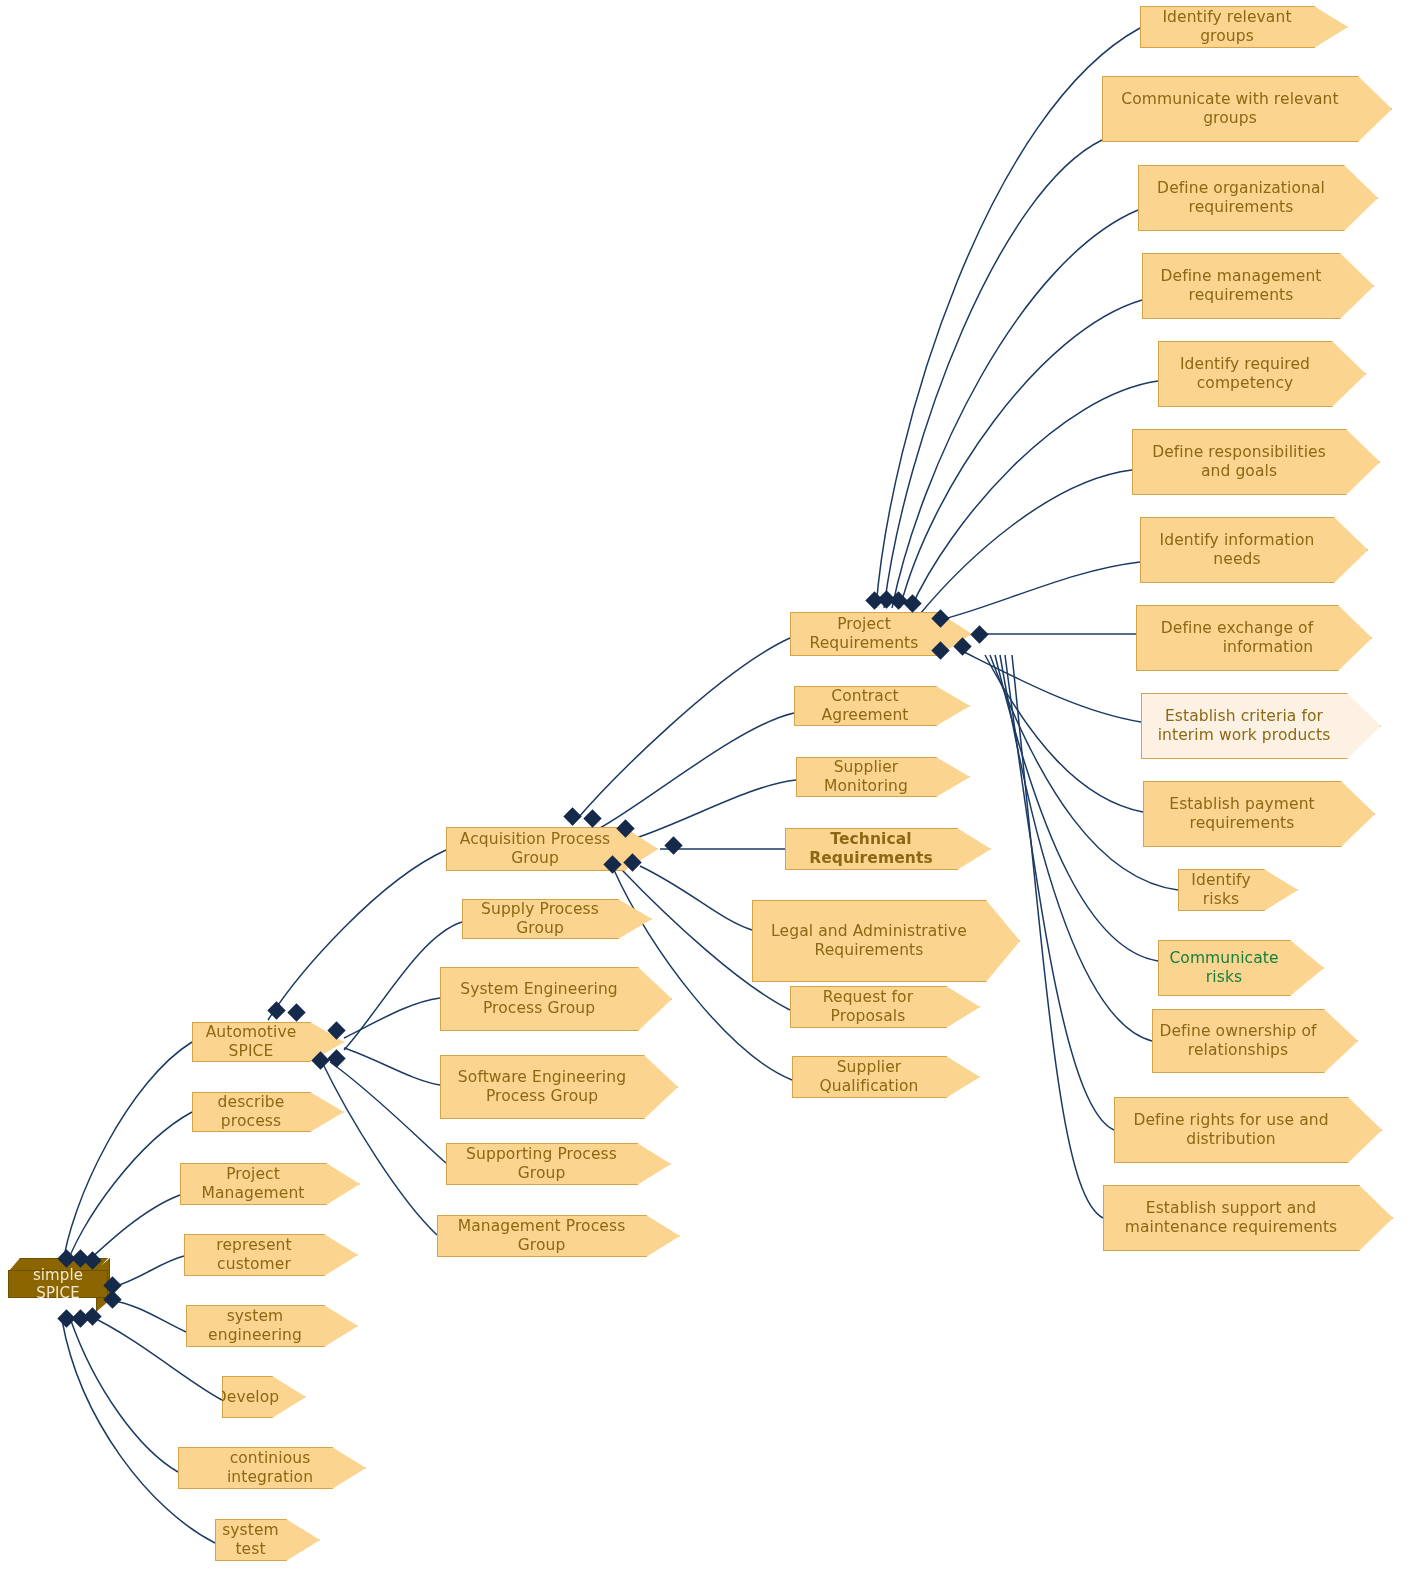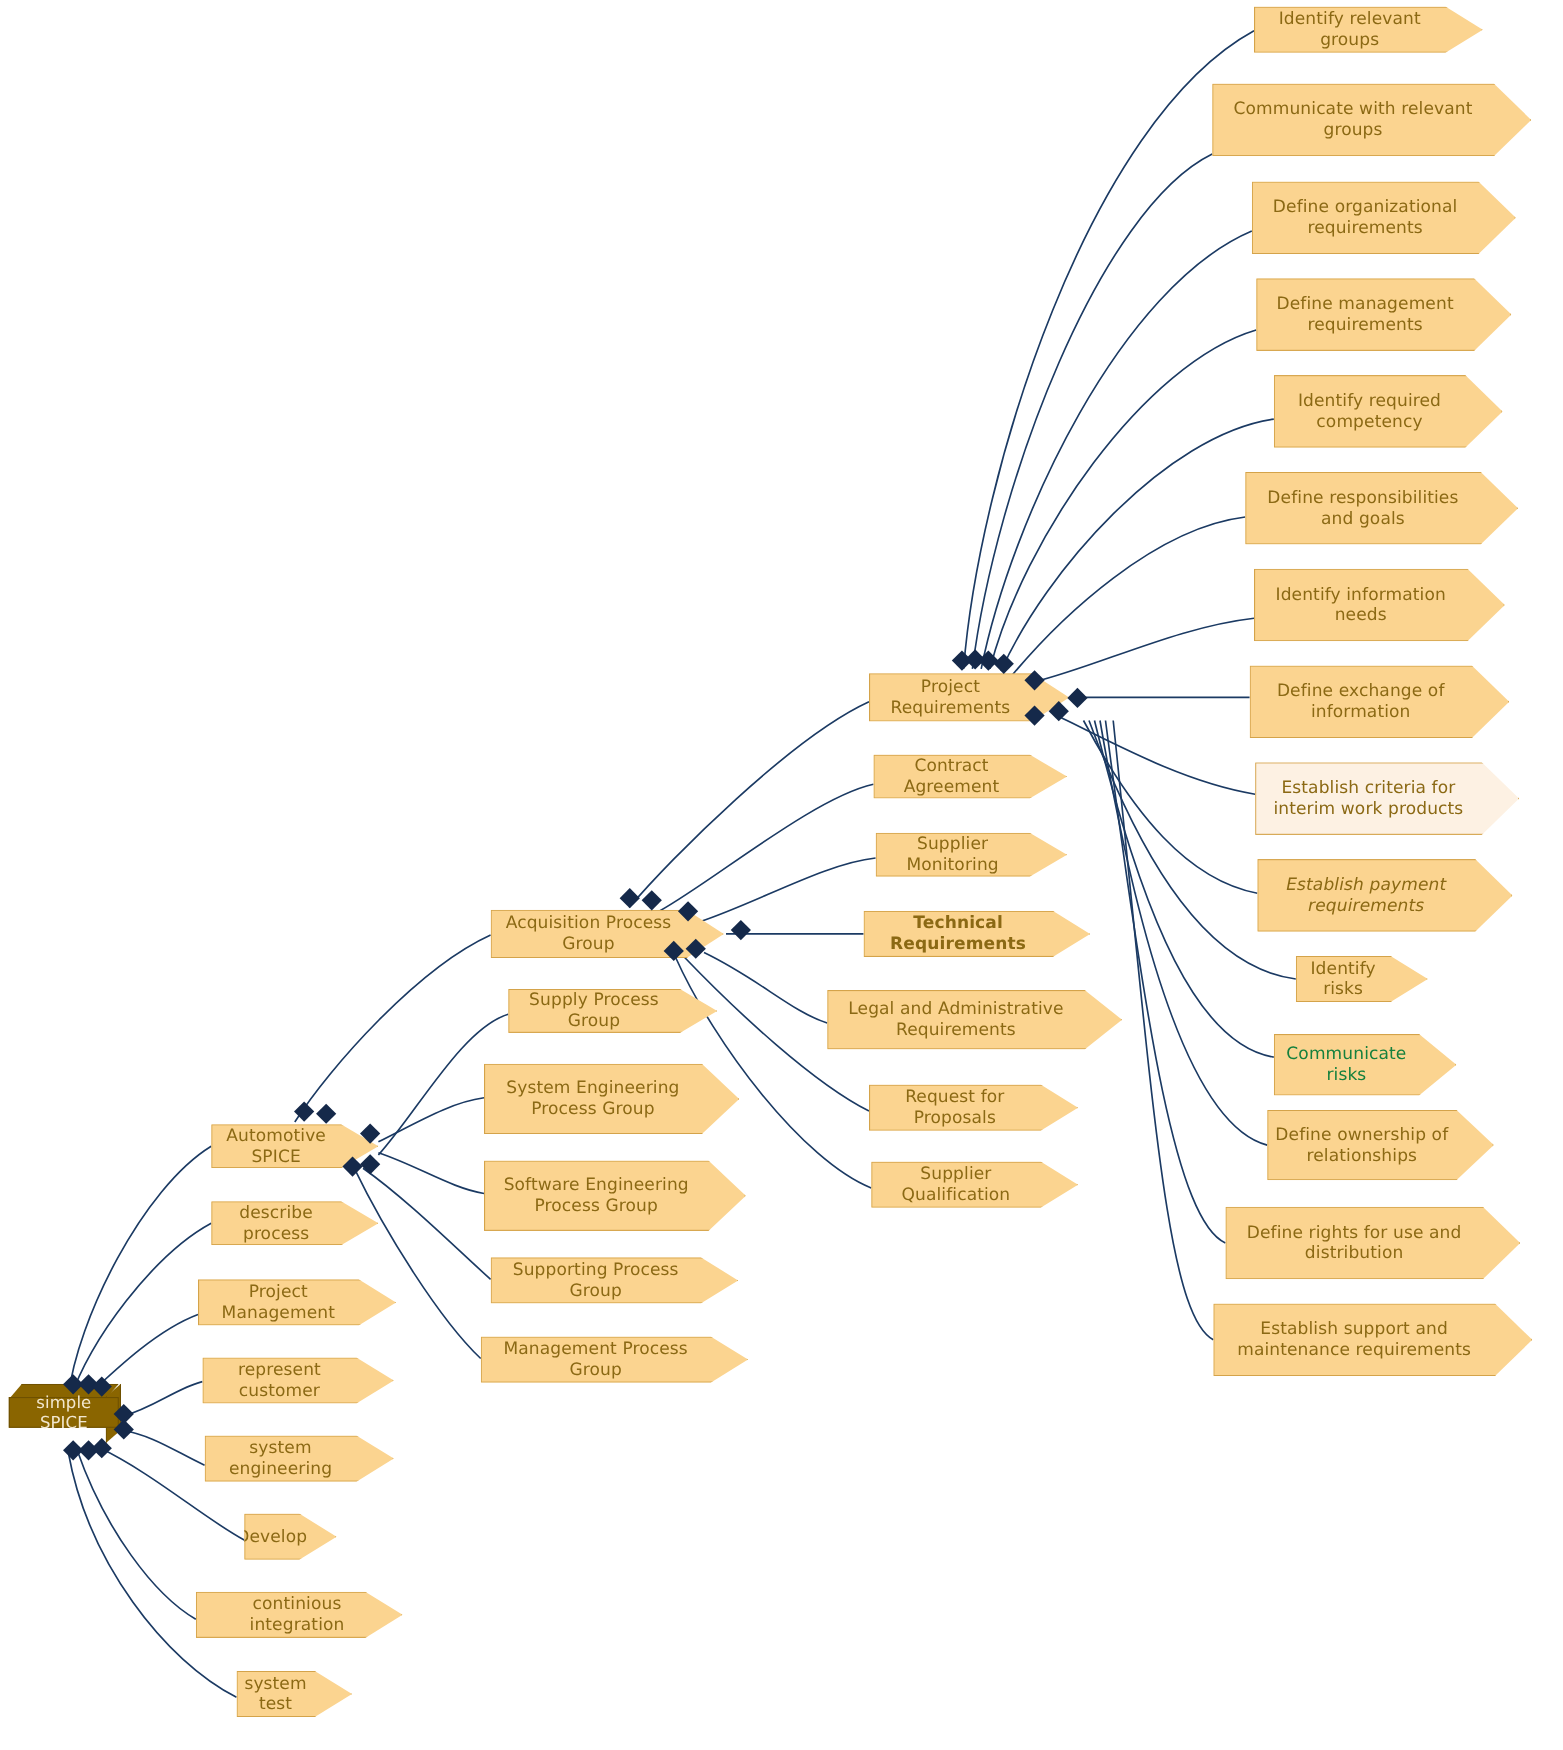--- a/index.html
+++ b/index.html
@@ -143,42 +143,42 @@
       <div class="node arrow" style="left: 440px; top: 967px; width: 232px; height: 64px; background: rgb(251, 212, 144); border-color: rgb(212, 163, 74); color: rgb(139, 105, 20);"><span>System Engineering
 Process Group</span></div>
       <div class="node arrow" style="left: 440px; top: 1055px; width: 238px; height: 64px; background: rgb(251, 212, 144); border-color: rgb(212, 163, 74); color: rgb(139, 105, 20);"><span>Software Engineering
 Process Group</span></div>
       <div class="node arrow" style="left: 446px; top: 1143px; width: 225px; height: 42px; background: rgb(251, 212, 144); border-color: rgb(212, 163, 74); color: rgb(139, 105, 20);"><span>Supporting Process Group</span></div>
       <div class="node arrow" style="left: 437px; top: 1215px; width: 243px; height: 42px; background: rgb(251, 212, 144); border-color: rgb(212, 163, 74); color: rgb(139, 105, 20);"><span>Management Process Group</span></div>
       <div class="node arrow" style="left: 790px; top: 612px; width: 182px; height: 44px; background: rgb(251, 212, 144); border-color: rgb(212, 163, 74); color: rgb(139, 105, 20);"><span>Project Requirements</span></div>
       <div class="node arrow" style="left: 794px; top: 686px; width: 176px; height: 40px; background: rgb(251, 212, 144); border-color: rgb(212, 163, 74); color: rgb(139, 105, 20);"><span>Contract Agreement</span></div>
       <div class="node arrow" style="left: 796px; top: 757px; width: 174px; height: 40px; background: rgb(251, 212, 144); border-color: rgb(212, 163, 74); color: rgb(139, 105, 20);"><span>Supplier Monitoring</span></div>
       <div class="node arrow" style="left: 785px; top: 828px; width: 206px; height: 42px; background: rgb(251, 212, 144); border-color: rgb(212, 163, 74); color: rgb(139, 105, 20); font-weight: bold;"><span>Technical Requirements</span></div>
-      <div class="node arrow" style="left: 752px; top: 900px; width: 268px; height: 54px; background: rgb(251, 212, 144); border-color: rgb(212, 163, 74); color: rgb(139, 105, 20);"><span>Legal and Administrative
+      <div class="node arrow" style="left: 752px; top: 900px; width: 268px; height: 82px; background: rgb(251, 212, 144); border-color: rgb(212, 163, 74); color: rgb(139, 105, 20);"><span>Legal and Administrative
 Requirements</span></div>
       <div class="node arrow" style="left: 790px; top: 986px; width: 190px; height: 42px; background: rgb(251, 212, 144); border-color: rgb(212, 163, 74); color: rgb(139, 105, 20);"><span>Request for Proposals</span></div>
       <div class="node arrow" style="left: 792px; top: 1056px; width: 188px; height: 42px; background: rgb(251, 212, 144); border-color: rgb(212, 163, 74); color: rgb(139, 105, 20);"><span>Supplier Qualification</span></div>
       <div class="node arrow" style="left: 1140px; top: 6px; width: 208px; height: 42px; background: rgb(251, 212, 144); border-color: rgb(212, 163, 74); color: rgb(139, 105, 20);"><span>Identify relevant groups</span></div>
       <div class="node arrow" style="left: 1102px; top: 76px; width: 290px; height: 66px; background: rgb(251, 212, 144); border-color: rgb(212, 163, 74); color: rgb(139, 105, 20);"><span>Communicate with relevant
 groups</span></div>
       <div class="node arrow" style="left: 1138px; top: 165px; width: 240px; height: 66px; background: rgb(251, 212, 144); border-color: rgb(212, 163, 74); color: rgb(139, 105, 20);"><span>Define organizational
 requirements</span></div>
       <div class="node arrow" style="left: 1142px; top: 253px; width: 232px; height: 66px; background: rgb(251, 212, 144); border-color: rgb(212, 163, 74); color: rgb(139, 105, 20);"><span>Define management
 requirements</span></div>
       <div class="node arrow" style="left: 1158px; top: 341px; width: 208px; height: 66px; background: rgb(251, 212, 144); border-color: rgb(212, 163, 74); color: rgb(139, 105, 20);"><span>Identify required
 competency</span></div>
       <div class="node arrow" style="left: 1132px; top: 429px; width: 248px; height: 66px; background: rgb(251, 212, 144); border-color: rgb(212, 163, 74); color: rgb(139, 105, 20);"><span>Define responsibilities
 and goals</span></div>
       <div class="node arrow" style="left: 1140px; top: 517px; width: 228px; height: 66px; background: rgb(251, 212, 144); border-color: rgb(212, 163, 74); color: rgb(139, 105, 20);"><span>Identify information
 needs</span></div>
-      <div class="node arrow" style="left: 1136px; top: 605px; width: 236px; height: 66px; background: rgb(251, 212, 144); border-color: rgb(212, 163, 74); color: rgb(139, 105, 20);"><span>Define exchange of
+      <div class="node arrow" style="left: 1136px; top: 605px; width: 236px; height: 66px; background: rgb(251, 212, 144); border-color: rgb(212, 163, 74); color: rgb(139, 105, 20); text-align: right;"><span>Define exchange of
 information</span></div>
       <div class="node arrow highlight" style="left: 1141px; top: 693px; width: 240px; height: 66px; background: rgb(253, 241, 227); border-color: rgb(212, 163, 74); color: rgb(139, 105, 20);"><span>Establish criteria for
 interim work products</span></div>
-      <div class="node arrow" style="left: 1143px; top: 781px; width: 232px; height: 66px; background: rgb(251, 212, 144); border-color: rgb(212, 163, 74); color: rgb(139, 105, 20); font-style: italic;"><span>Establish payment
+      <div class="node arrow" style="left: 1143px; top: 781px; width: 232px; height: 66px; background: rgb(251, 212, 144); border-color: rgb(212, 163, 74); color: rgb(139, 105, 20);"><span>Establish payment
 requirements</span></div>
       <div class="node arrow" style="left: 1178px; top: 869px; width: 120px; height: 42px; background: rgb(251, 212, 144); border-color: rgb(212, 163, 74); color: rgb(139, 105, 20);"><span>Identify risks</span></div>
       <div class="node arrow" style="left: 1158px; top: 940px; width: 166px; height: 56px; background: rgb(251, 212, 144); border-color: rgb(212, 163, 74); color: #15803d; align-items: center;"><span>Communicate risks</span></div>
       <div class="node arrow" style="left: 1152px; top: 1009px; width: 206px; height: 64px; background: rgb(251, 212, 144); border-color: rgb(212, 163, 74); color: rgb(139, 105, 20);"><span>Define ownership of
 relationships</span></div>
       <div class="node arrow" style="left: 1114px; top: 1097px; width: 268px; height: 66px; background: rgb(251, 212, 144); border-color: rgb(212, 163, 74); color: rgb(139, 105, 20);"><span>Define rights for use and
 distribution</span></div>
       <div class="node arrow" style="left: 1103px; top: 1185px; width: 290px; height: 66px; background: rgb(251, 212, 144); border-color: rgb(212, 163, 74); color: rgb(139, 105, 20);"><span>Establish support and
 maintenance requirements</span></div>
       <div class="diamond" style="left: 60px; top: 1252px; background: rgb(21, 41, 74);"></div>

